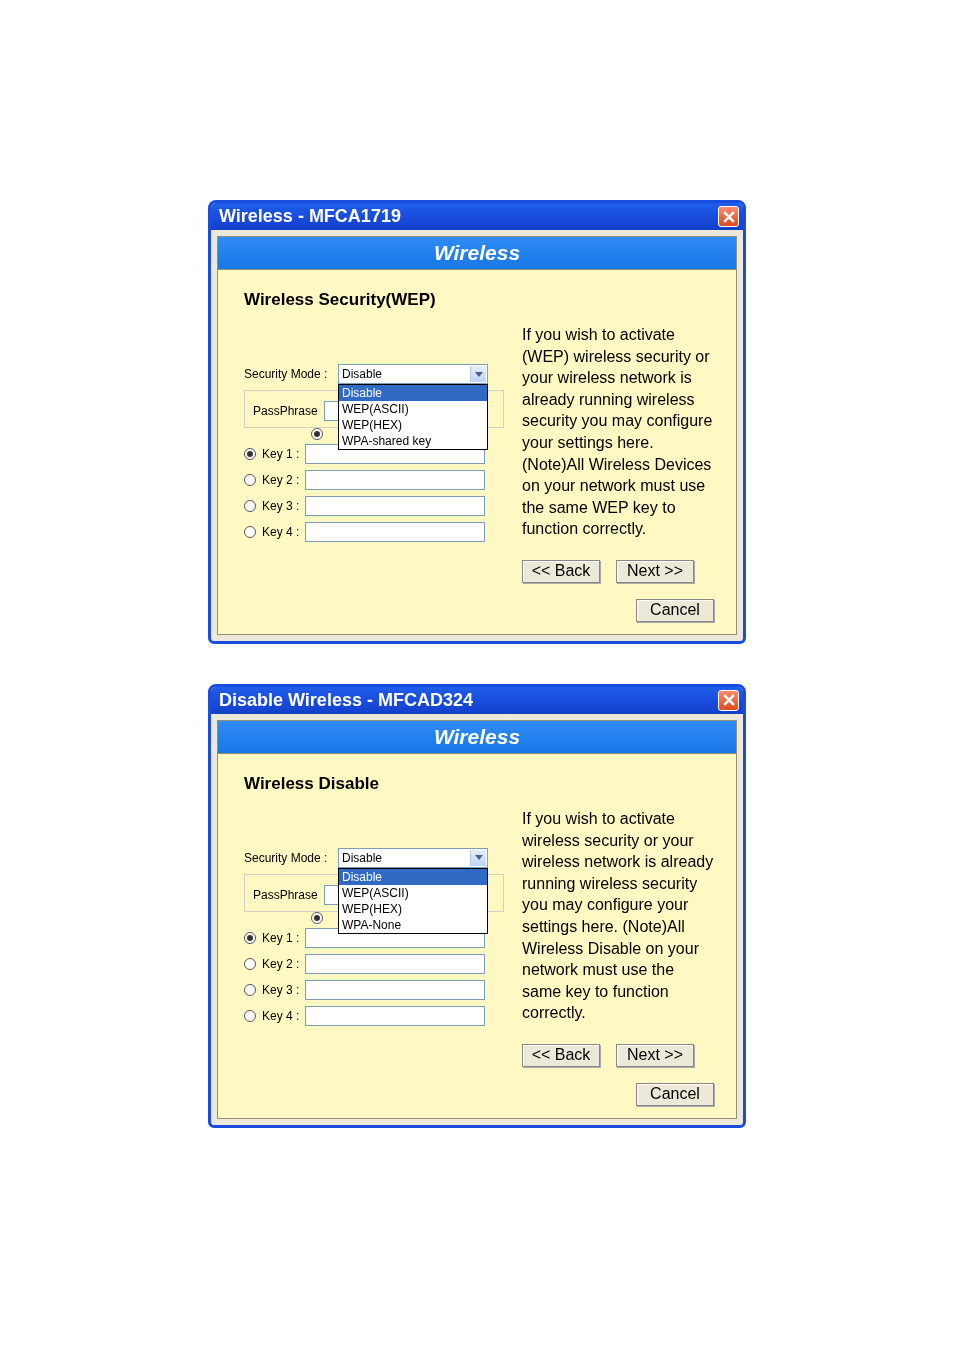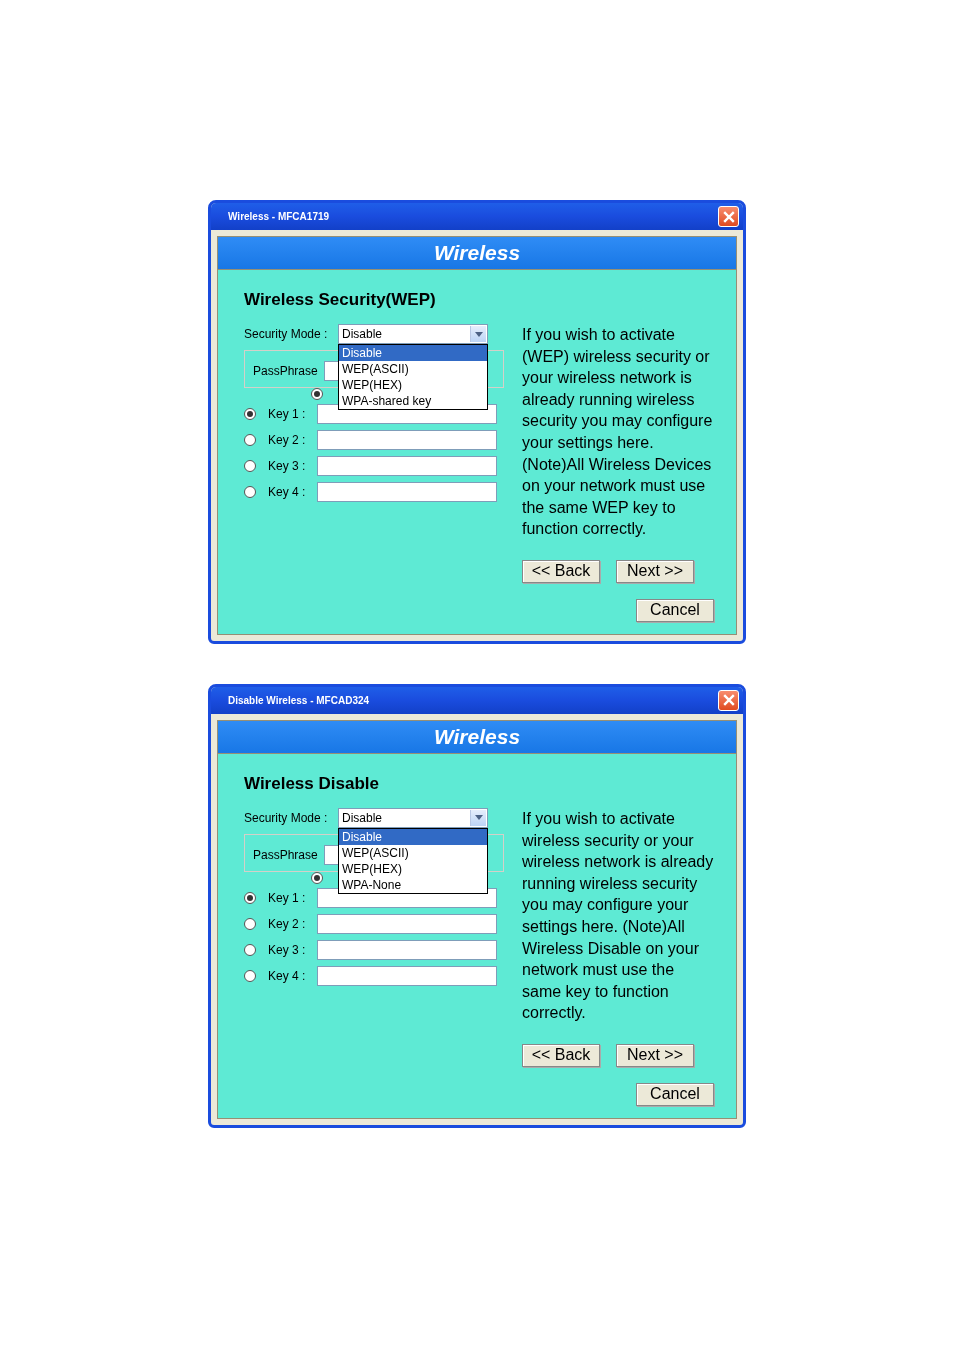--- a/index.html
+++ b/index.html
@@ -22,23 +22,22 @@
   .titlebar {
     background: linear-gradient(to bottom, #1f5ee8 0%, #1a4cde 50%, #1240c8 100%);
     height: 27px;
     display: flex;
     align-items: center;
     justify-content: space-between;
     padding: 0 4px 0 8px;
   }
   .titlebar-text {
     color: #ffffff;
-    font-size: 10px;
+    font-size: 18px;
     font-weight: bold;
-    margin-left: 9px;
   }
   .close-btn {
     width: 21px;
     height: 21px;
     background: linear-gradient(to bottom, #f88d6f, #e04a20);
     border: 1px solid #ffffff;
     border-radius: 3px;
     display: flex;
     align-items: center;
     justify-content: center;
@@ -53,41 +52,42 @@
     font-style: italic;
     font-size: 21px;
     text-align: center;
     padding: 4px 0;
     border: 1px solid #968f75;
   }
   .content {
     margin: 0 6px 6px 6px;
     border: 1px solid #968f75;
     border-top: none;
-    background: #5eead4;
+    background: #fef9c3;
     padding: 20px 22px 12px 26px;
     font-size: 12px;
     color: #000;
   }
   .section-title {
     font-size: 17px;
     font-weight: bold;
     margin-bottom: 14px;
   }
   .cols {
     display: flex;
     gap: 18px;
   }
   .left-col { width: 260px; flex: 0 0 auto; }
   .right-col { flex: 1; display: flex; flex-direction: column; }
   .field-row {
     display: flex;
     align-items: center;
     font-size: 12px;
     margin-bottom: 6px;
+    margin-top: 40px;
   }
   .label-sm {
     width: 94px;
     text-align: left;
   }
   .select-wrap {
     position: relative;
     flex: 1;
   }
   .select-box {
@@ -159,21 +159,21 @@
   .key-input {
     width: 180px;
     height: 20px;
     border: 1px solid #7f9db9;
     background: #fff;
     font-size: 12px;
   }
   .radio-row {
     display: flex;
     align-items: center;
-    gap: 12px;
+    gap: 6px;
     margin-bottom: 6px;
     font-size: 12px;
   }
   .radio-dot {
     width: 12px;
     height: 12px;
     border-radius: 50%;
     border: 1px solid #555;
     background: #fff;
     flex: 0 0 auto;

